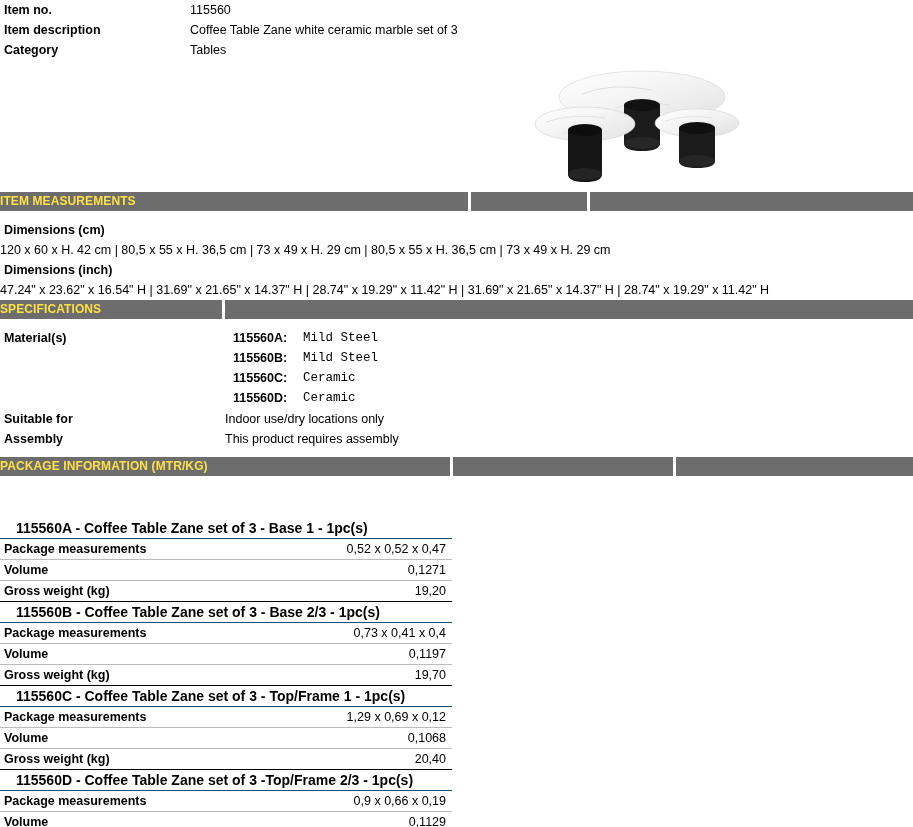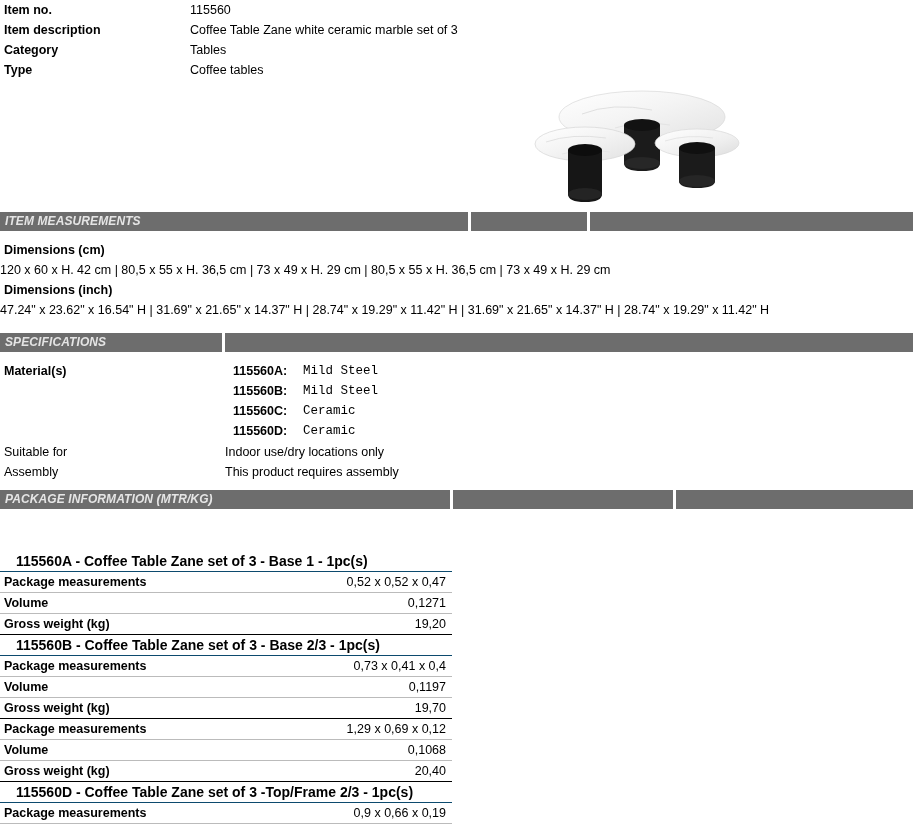--- a/index.html
+++ b/index.html
@@ -52,29 +52,27 @@
 
   
   .section-bar {
     display: flex;
     height: 19px;
     align-items: stretch;
     margin-top: 0;
   }
   .section-bar .seg {
     background: #6d6d6d;
-    color: #e5e5e5;
+    color: #fde047;
     font-weight: bold;
     font-size: 12px;
     line-height: 19px;
-    padding-left: 5px;
     letter-spacing: .1px;
     white-space: nowrap;
     overflow: hidden;
-    font-style: italic;
   }
   .section-bar .gap {
     background: #ffffff;
     width: 3px;
   }
 
   
   .dim-block { padding-top: 9px; }
   .dim-row {
     display: flex;
@@ -108,21 +106,21 @@
   .mat-code {
     width: 62px;
     font-weight: bold;
   }
   .mat-val { flex: 1; font-family: Liberation Mono, monospace; }
 
   .sf-row { display: flex; line-height: 20px; }
   .sf-label {
     width: 225px;
     padding-left: 4px;
-    font-weight: normal;
+    font-weight: bold;
     white-space: nowrap;
   }
   .sf-val { flex: 1; }
 
   
   .pkg-block { padding-top: 42px; }
   .pkg-group { width: 452px; }
   .pkg-title {
     font-weight: bold;
     font-size: 14px;
@@ -157,24 +155,20 @@
     <div class="spec-label">Item no.</div>
     <div class="spec-value">115560</div>
   </div>
   <div class="spec-row">
     <div class="spec-label">Item description</div>
     <div class="spec-value">Coffee Table Zane white ceramic marble set of 3</div>
   </div>
   <div class="spec-row">
     <div class="spec-label">Category</div>
     <div class="spec-value">Tables</div>
-  </div>
-  <div class="spec-row">
-    <div class="spec-label">Type</div>
-    <div class="spec-value">Coffee tables</div>
   </div>
 </div>
 
 <div class="image-area">
   <svg class="product-img" viewBox="0 0 230 130">
     <defs>
       <linearGradient id="marble" x1="0" y1="0" x2="1" y2="1">
         <stop offset="0%" stop-color="#ffffff"></stop>
         <stop offset="45%" stop-color="#f4f4f4"></stop>
         <stop offset="100%" stop-color="#e2e2e2"></stop>
@@ -225,21 +219,21 @@
   <div class="dim-row">
     <div class="dim-label">Dimensions (cm)</div>
     <div class="dim-value">120 x 60 x H. 42 cm | 80,5 x 55 x H. 36,5 cm | 73 x 49 x H. 29 cm | 80,5 x 55 x H. 36,5 cm | 73 x 49 x H. 29 cm</div>
   </div>
   <div class="dim-row">
     <div class="dim-label">Dimensions (inch)</div>
     <div class="dim-value">47.24" x 23.62" x 16.54" H | 31.69" x 21.65" x 14.37" H | 28.74" x 19.29" x 11.42" H | 31.69" x 21.65" x 14.37" H | 28.74" x 19.29" x 11.42" H</div>
   </div>
 </div>
 
-<div class="section-bar" style="margin-top:13px">
+<div class="section-bar" style="margin-top:0">
   <div class="seg" style="width:222px">SPECIFICATIONS</div>
   <div class="gap"></div>
   <div class="seg" style="flex:1"></div>
 </div>
 
 <div class="spec-block">
   <div class="mat-row">
     <div class="mat-label">Material(s)</div>
     <div class="mat-code">115560A:</div>
     <div class="mat-val">Mild Steel</div>
@@ -306,20 +300,21 @@
       <div class="k">Volume</div>
       <div class="v">0,1197</div>
     </div>
     <div class="pkg-line">
       <div class="k">Gross weight (kg)</div>
       <div class="v">19,70</div>
     </div>
   </div>
 
   <div class="pkg-group">
+    <div class="pkg-title">115560C - Coffee Table Zane set of 3 - Top/Frame 1 - 1pc(s)</div>
     <div class="pkg-line">
       <div class="k">Package measurements</div>
       <div class="v">1,29 x 0,69 x 0,12</div>
     </div>
     <div class="pkg-line">
       <div class="k">Volume</div>
       <div class="v">0,1068</div>
     </div>
     <div class="pkg-line">
       <div class="k">Gross weight (kg)</div>

